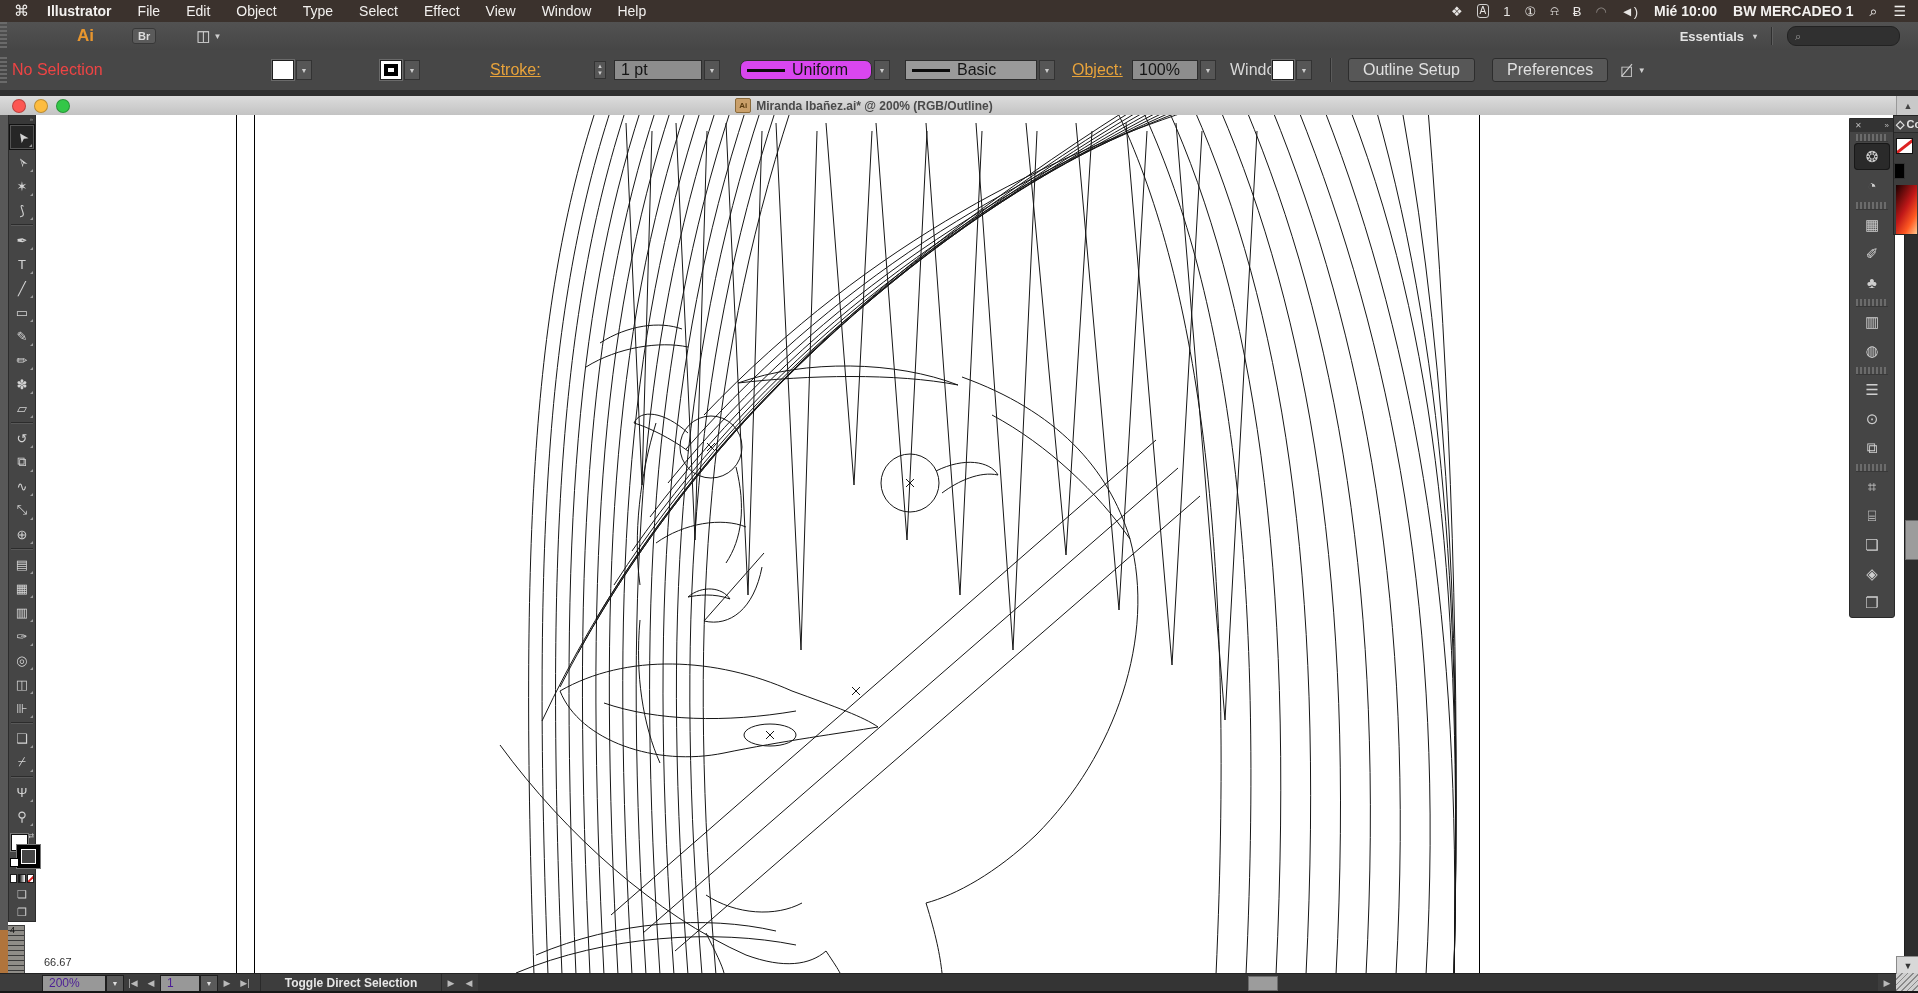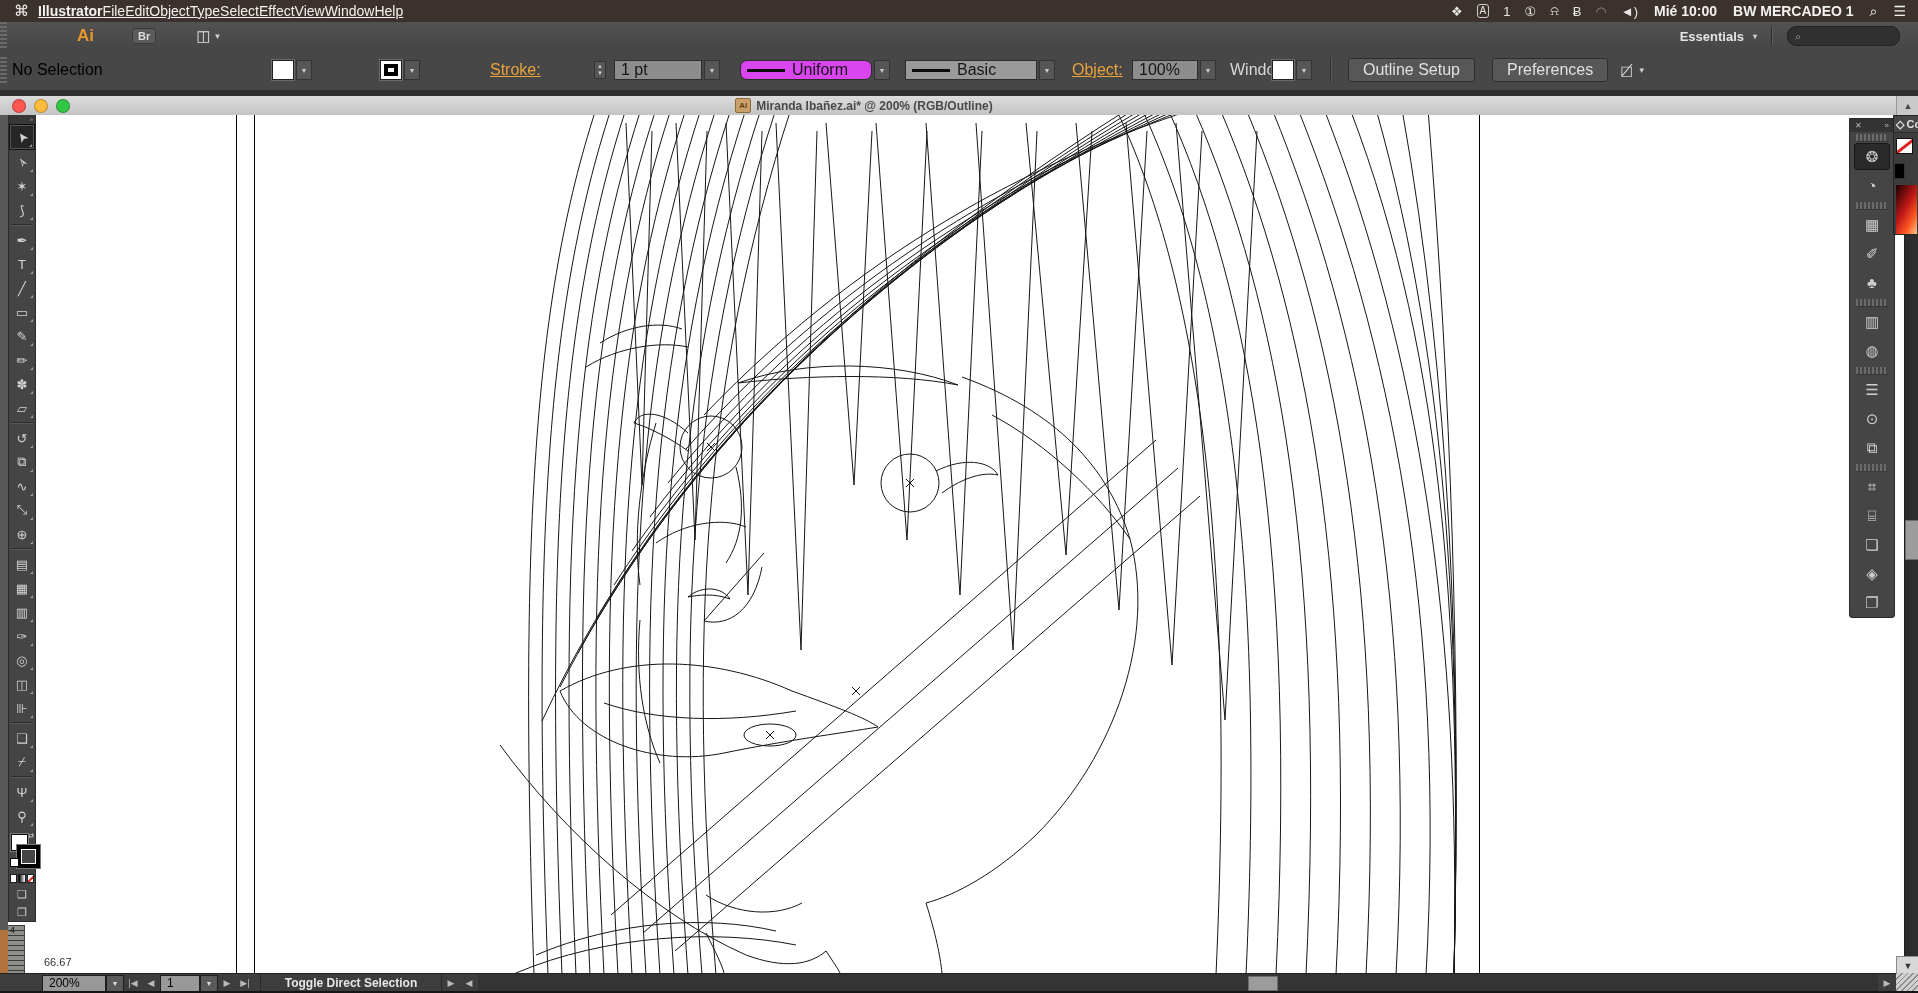--- a/index.html
+++ b/index.html
@@ -3,21 +3,21 @@
 <meta charset="utf-8">
 <style>
   html,body{margin:0;padding:0;background:#1c1c1c;}
   #root{position:relative;width:1918px;height:993px;overflow:hidden;
         font-family:"Liberation Sans",sans-serif;background:#fff;}
   .abs{position:absolute;}
   
   .menubar{left:0;top:0;width:1918px;height:22px;background:#3b322d;color:#f3f1ef;
            display:flex;align-items:center;font-size:14px;}
   .apple{margin-left:14px;font-size:15px;}
-  .menu-list{display:flex;margin-left:9px;text-decoration:underline;}
+  .menu-list{display:flex;margin-left:18px;gap:26px;}
   .menu-item{cursor:default;}
   .app-menu{font-weight:bold;}
   .tray{margin-left:auto;display:flex;align-items:center;gap:14px;color:#e8e6e4;}
   .tray-icon{font-size:13px;}
   .kbd-box{border:1px solid #cfcecd;border-radius:3px;padding:0 2px;font-size:10px;line-height:12px;}
   .dim{opacity:.45;}
   .clock{font-weight:bold;margin-left:4px;}
   .account{font-weight:bold;}
   .mb-right{margin-right:12px;margin-left:16px;display:flex;gap:16px;}
   
@@ -103,21 +103,21 @@
   .cs-grad{margin:6px 0 0 2px;width:21px;height:52px;background:linear-gradient(120deg,#1a0000,#c01818 45%,#ff5a22 72%,#ffd9a0);}
   .vsb-track{left:1904px;top:233px;width:14px;height:723px;background:#2d2d2d;border-left:1px solid #1f1f1f;}
   .vsb-thumb{left:1905px;top:520px;width:12px;height:38px;background:#9c9c9c;border:1px solid #6b6b6b;}
   .vsb-down{left:1896px;top:956px;width:22px;height:17px;background:#d8d8d8;border:1px solid #8a8a8a;
             display:flex;align-items:center;justify-content:center;font-size:9px;color:#333;}
   .corner-grip{left:1896px;top:973px;width:22px;height:18px;background:#cfcfcf;
       background-image:repeating-linear-gradient(135deg,#8a8a8a 0 1px,transparent 1px 4px);}
   
   .statusbar{left:0;top:973px;width:1896px;height:18px;background:#3d3d3d;border-top:1px solid #232323;
              display:flex;align-items:center;color:#ddd;font-size:12px;}
-  .sb-field{background:#989898;color:#000000;border:1px solid #1f1f1f;height:15px;display:flex;align-items:center;padding:0 6px;}
+  .sb-field{background:#989898;color:#4c1d95;border:1px solid #1f1f1f;height:15px;display:flex;align-items:center;padding:0 6px;}
   .sb-dd{width:16px;height:15px;background:#5a5a5a;border:1px solid #1f1f1f;display:flex;align-items:center;justify-content:center;font-size:7px;}
   .sb-arr{width:18px;height:15px;display:flex;align-items:center;justify-content:center;color:#b9b9b9;font-size:9px;}
   .sb-status{width:180px;text-align:center;font-weight:bold;color:#e6e6e6;border-left:1px solid #2a2a2a;border-right:1px solid #2a2a2a;height:100%;display:flex;align-items:center;justify-content:center;margin-left:6px;}
   .hsb-track{flex:1;height:100%;background:#343434;position:relative;}
   .hsb-thumb{position:absolute;left:770px;top:2px;width:28px;height:13px;background:#9c9c9c;border:1px solid #6b6b6b;}
   .bottom-edge{left:0;top:991px;width:1918px;height:2px;background:#161616;}
 </style>
 </head>
 <body>
 
@@ -170,21 +170,21 @@
     <span class="wsep"></span>
     <span class="searchbox">
       <span>⌕</span>
     </span>
   </div>
 
   <div class="abs controlbar"></div>
   <div class="abs cb" style="left:0;">
       <span class="grip-v" style="height:26px;"></span>
     </div>
-  <div class="abs cb" style="left:12px;color:#000000;">No Selection</div>
+  <div class="abs cb" style="left:12px;color:#ef4444;">No Selection</div>
   <div class="abs cb" style="left:272px;">
     <span class="chip"></span>
       <span class="dd-arr">▼</span>
   </div>
   <div class="abs cb" style="left:380px;">
     <span class="chip chip-stroke"></span>
       <span class="dd-arr">▼</span>
   </div>
   <div class="abs cb orange-lbl" style="left:490px;">Stroke:</div>
   <div class="abs cb" style="left:594px;">

